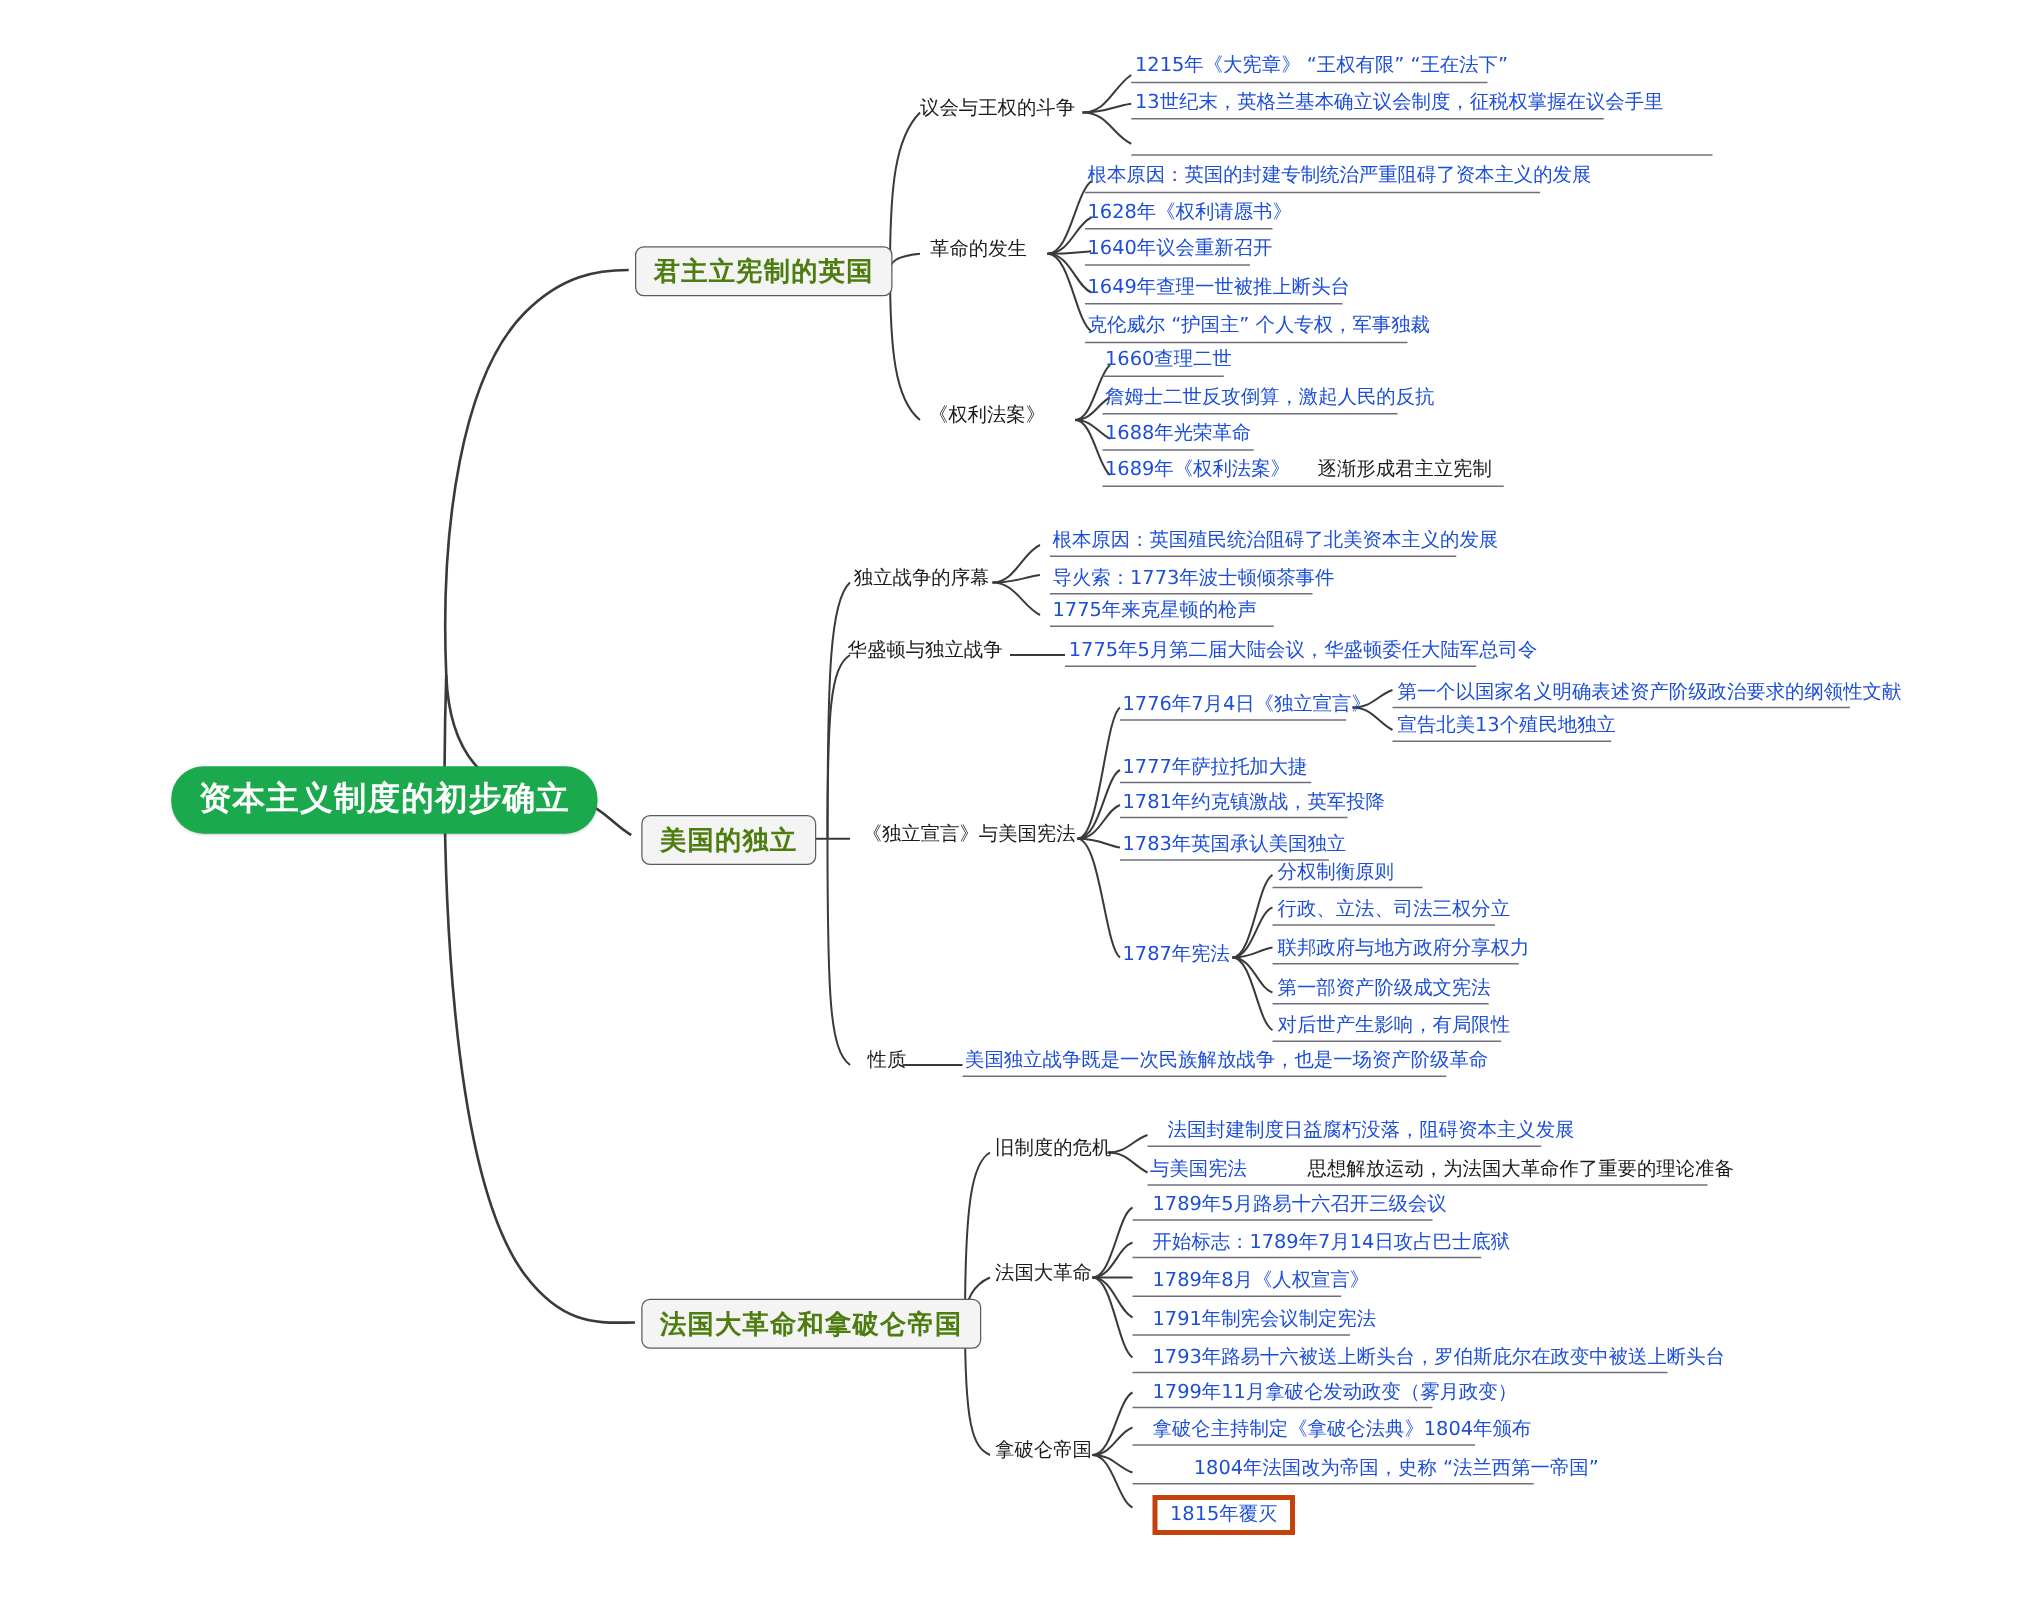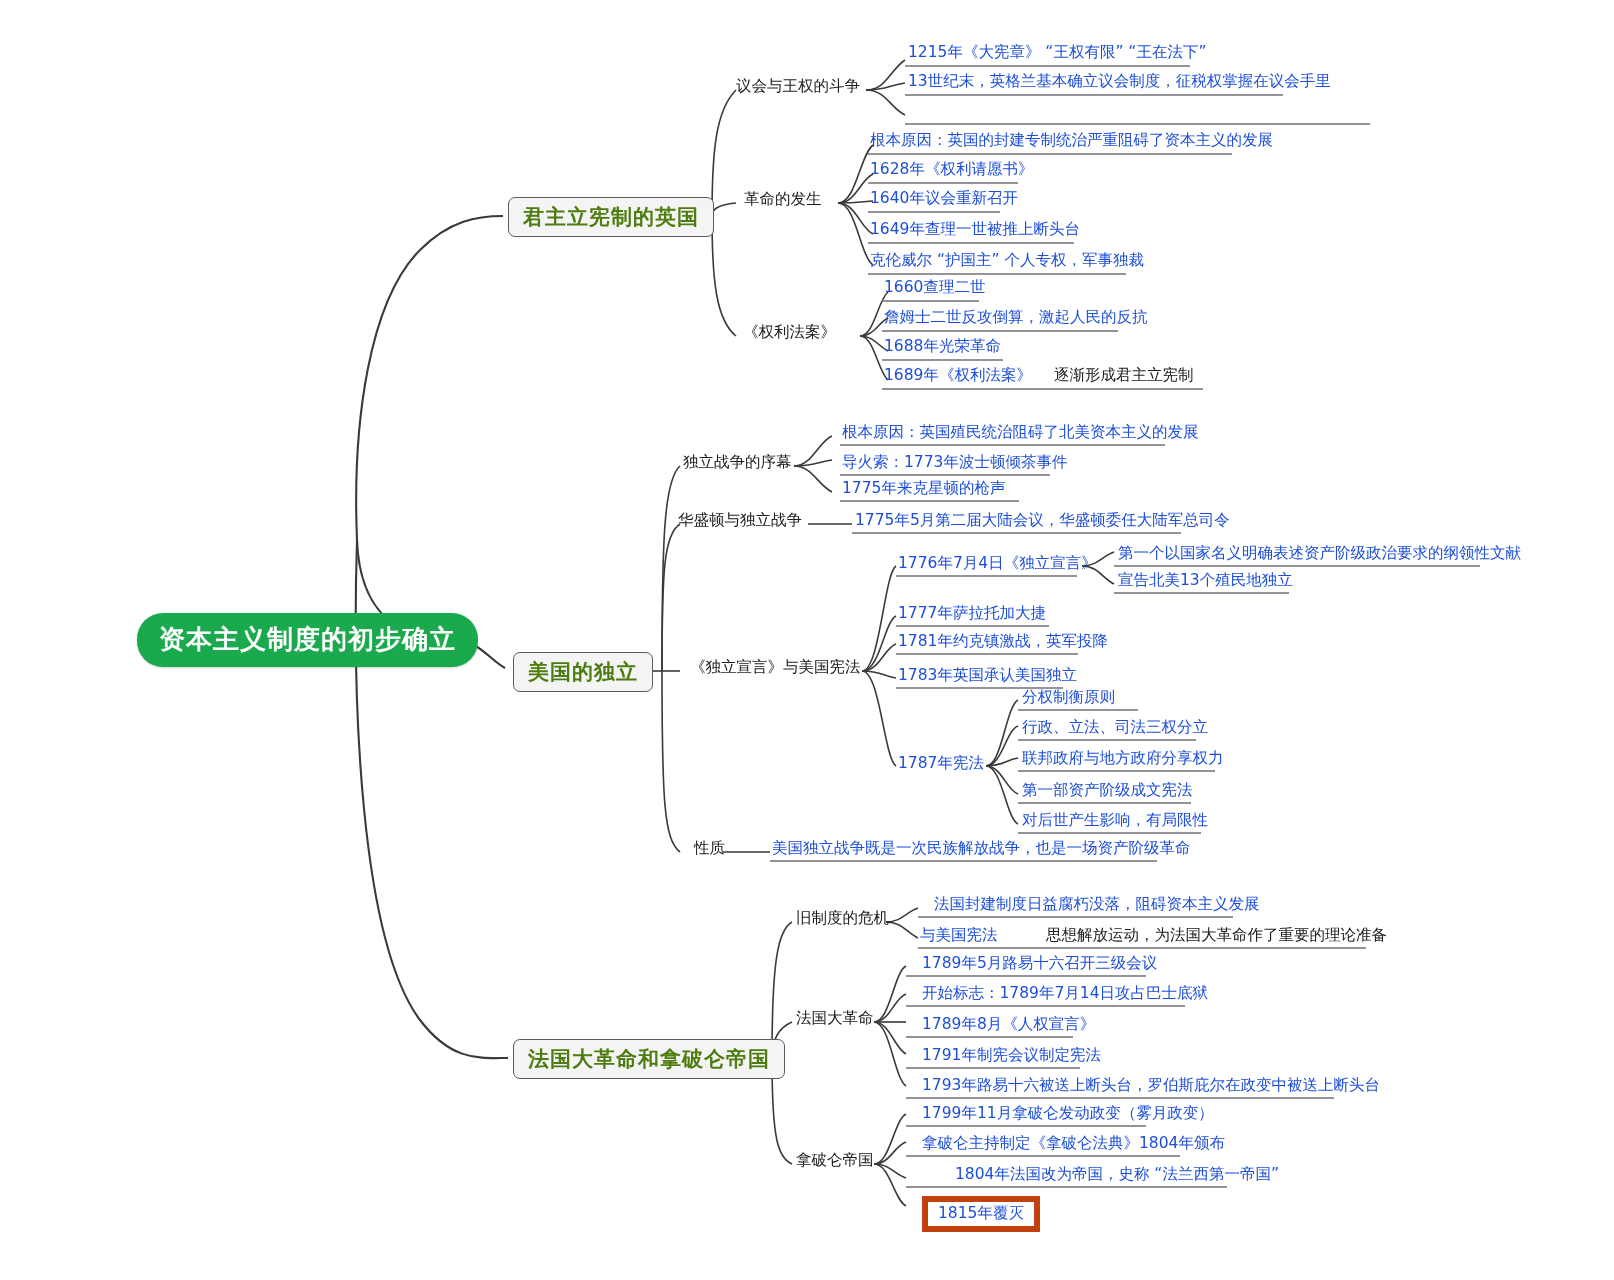--- a/index.html
+++ b/index.html
@@ -71,21 +71,21 @@
     font-size: 15.5px;
     color: #1b1b1b;
   }
 
   .leaf-node {
     font-size: 15.5px;
     color: #1d4ed8;
   }
 
   .leaf-node.selected {
-    border: 6px solid #c2410c;
+    border: 4px solid #c2410c;
     background: #ffffff;
     padding: 3px 10px;
     margin-left: -10px;
     margin-top: -4px;
   }
 
   .tail-node {
     font-size: 15.5px;
     color: #1b1b1b;
   }

